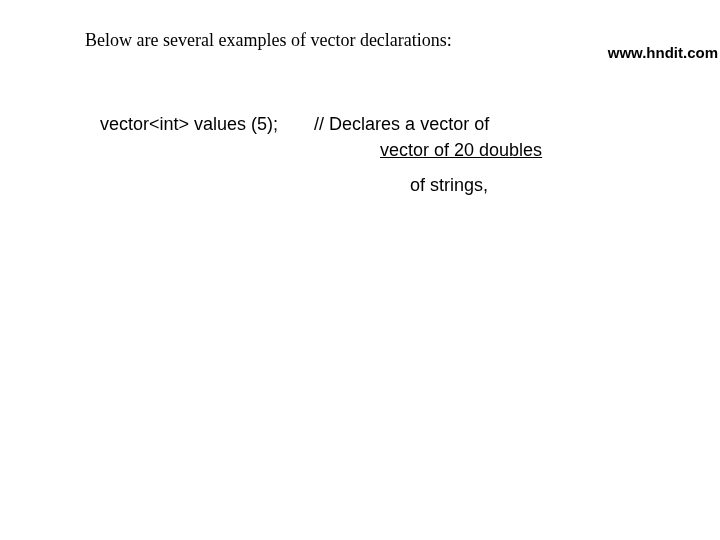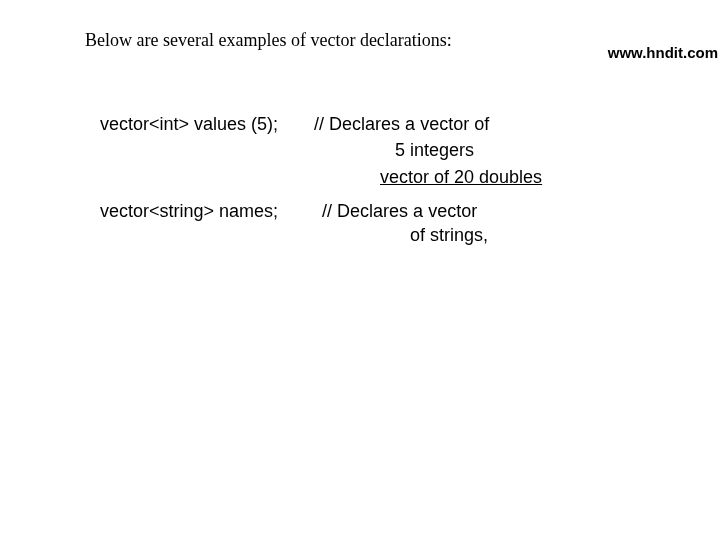--- a/index.html
+++ b/index.html
@@ -91,21 +91,17 @@
 <body>
 
 <div class="watermark">www.hndit.com</div>
 
 <div class="intro">Below are several examples of vector declarations:</div>
 
 <div class="code-block">
   <div class="line1">
     <span class="decl">vector&lt;int&gt; values (5);</span><span class="gap1"></span><span>// Declares a vector of</span>
   </div>
-  <div class="cont5int">5 integers</div>
 
   <div class="cont20">vector of 20 doubles</div>
 
-  <div class="line5">
-    <span class="decl3">vector&lt;string&gt; names;</span><span class="gap3"></span><span>// Declares a vector</span>
-  </div>
   <div class="contstr1">of strings,</div>
 </div>
 
 </body></html>

